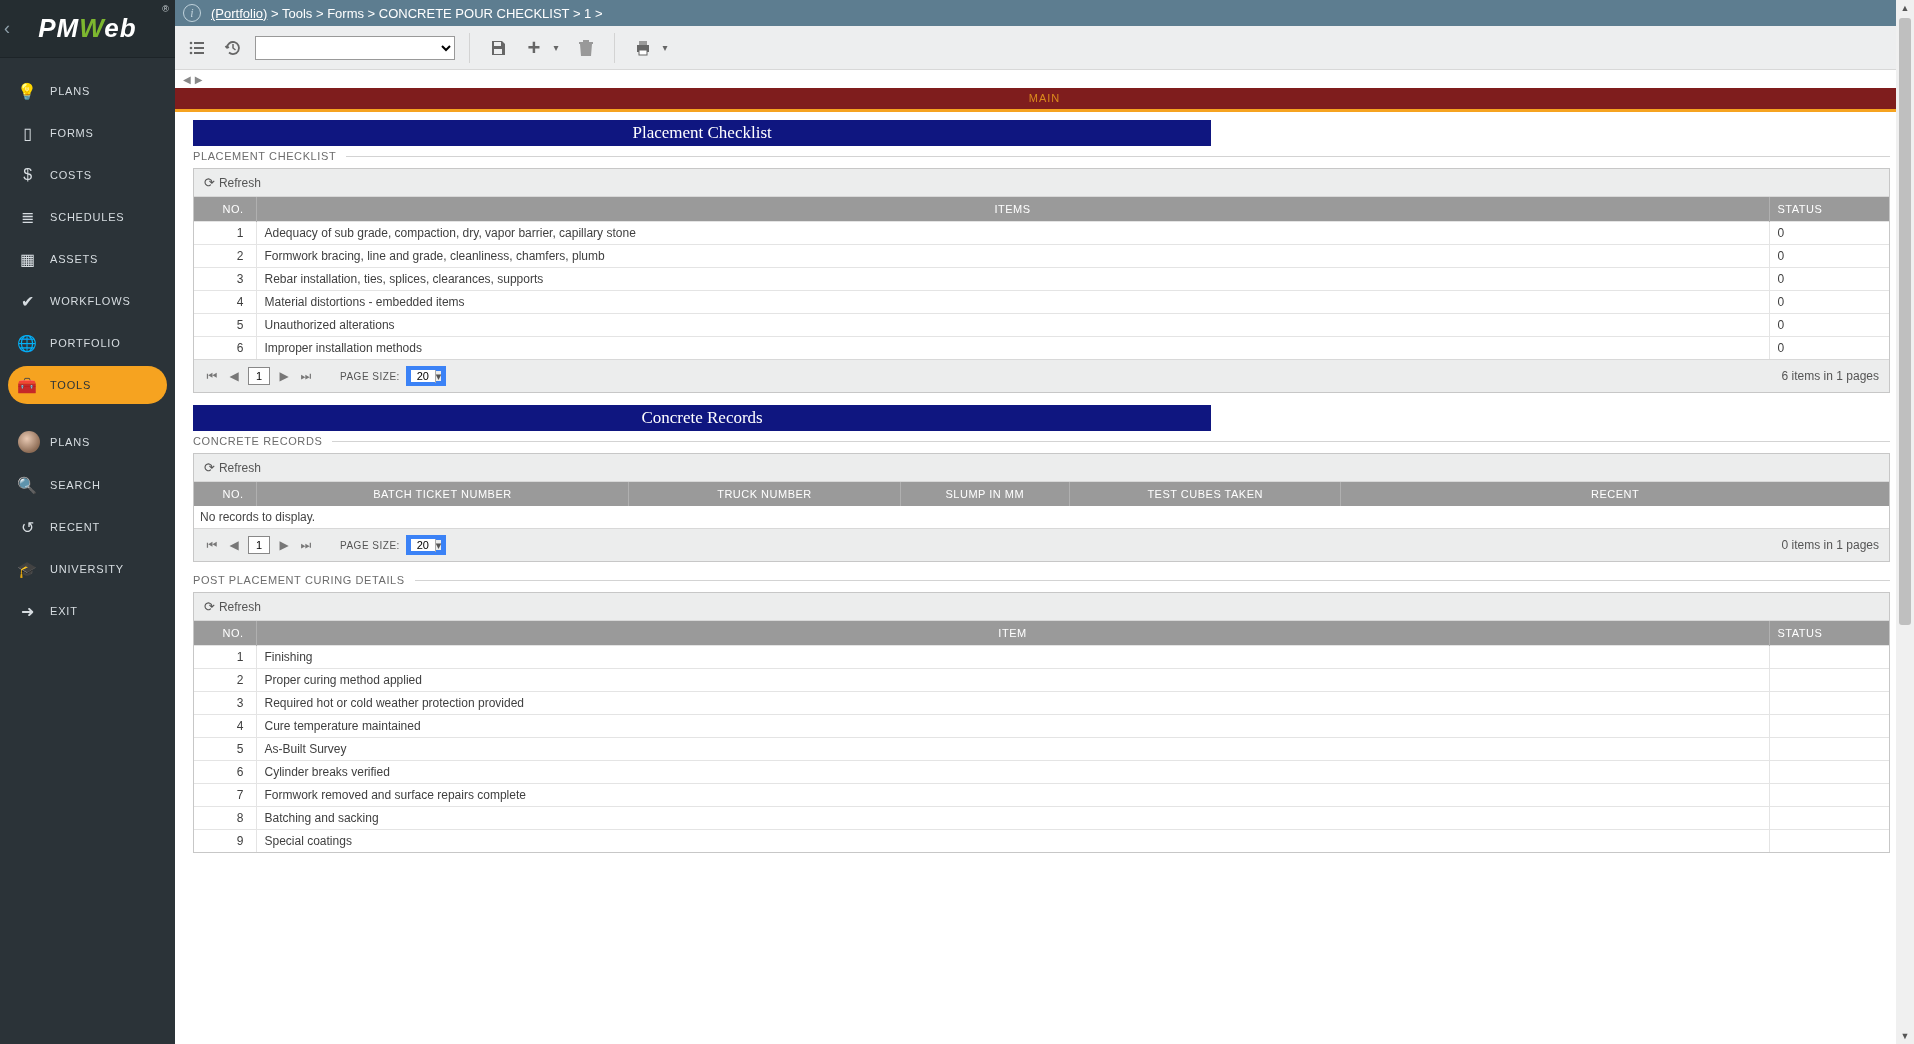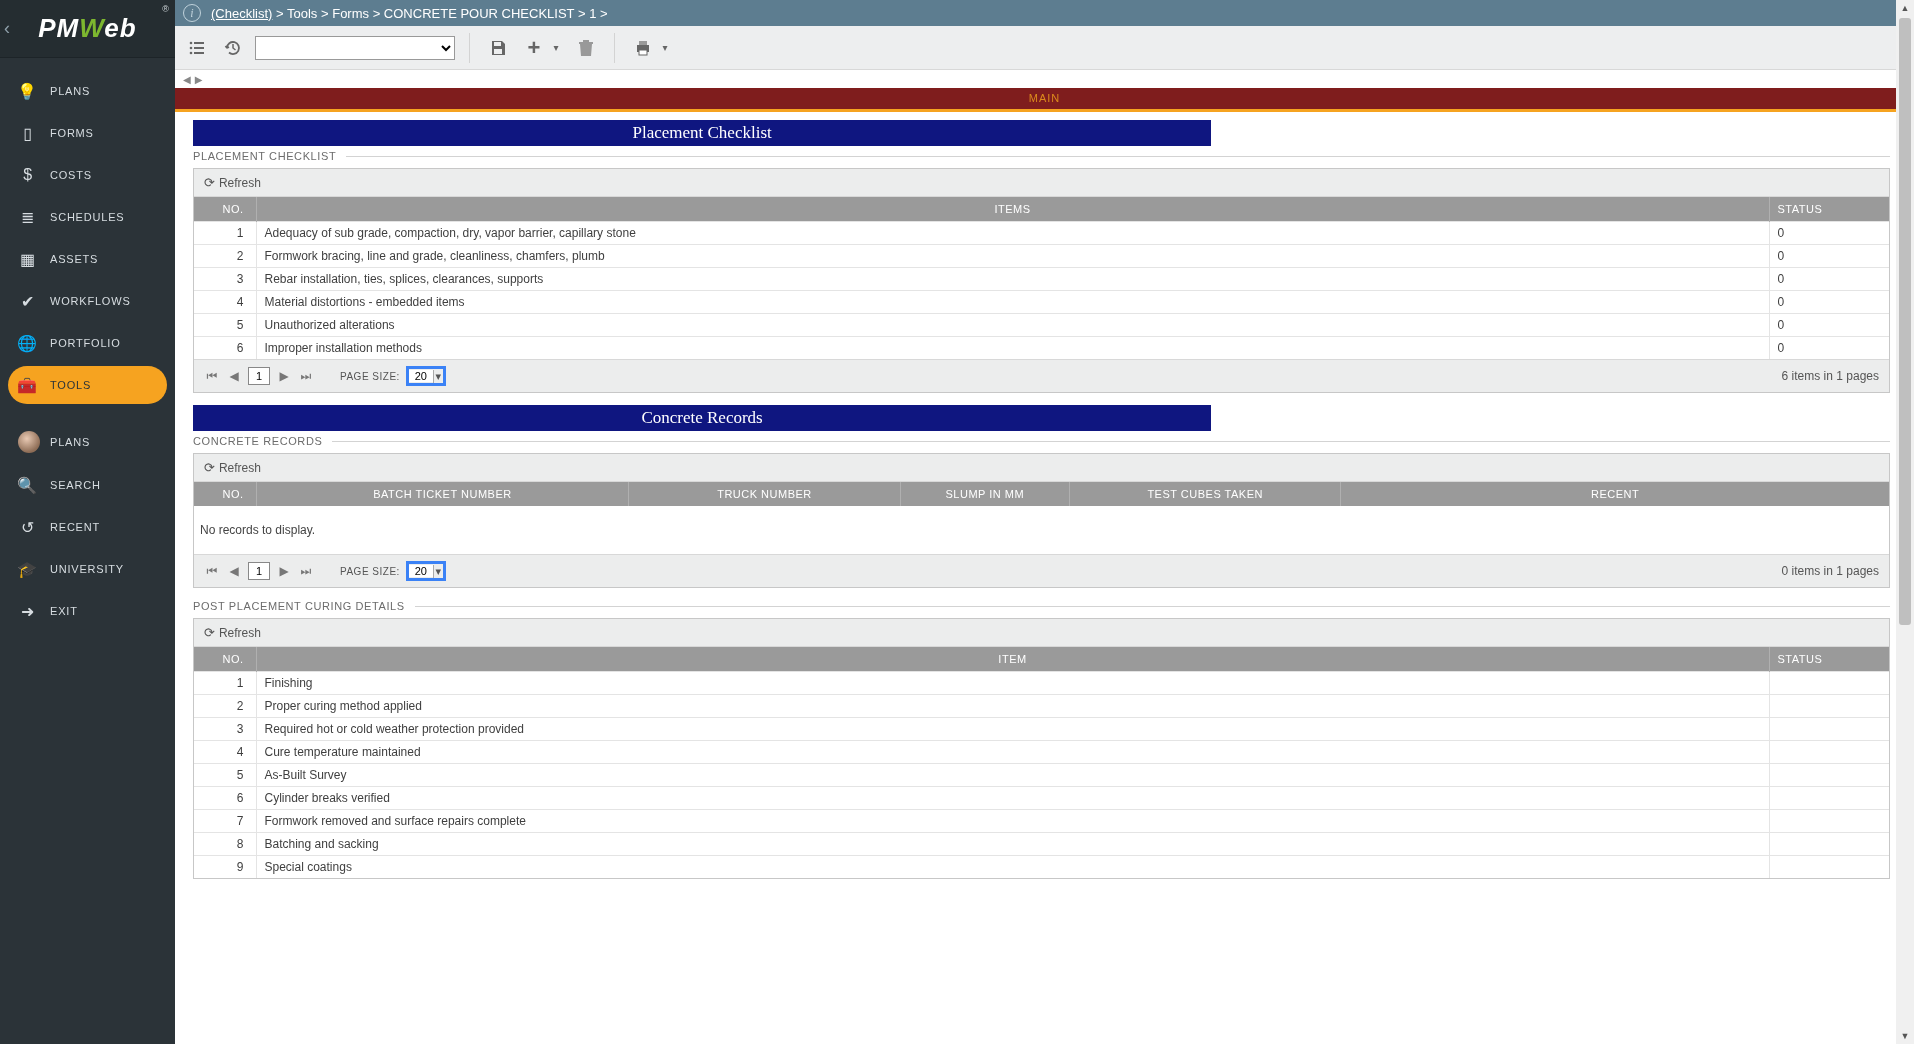--- a/index.html
+++ b/index.html
@@ -50,27 +50,27 @@
   .refresh-btn { display:flex; align-items:center; gap:4px; color:#555; font-size:12px; cursor:pointer;}
   .refresh-btn .ricon { font-size:13px; }
 
   table.grid { width: 100%; border-collapse: collapse; }
   table.grid th { background: #9a9a9a; color: #fff; font-size: 11px; letter-spacing: 0.5px; padding: 6px 8px; border-right: 1px solid #b0b0b0; font-weight:normal;}
   table.grid th:last-child { border-right:none;}
   table.grid td { padding: 4px 8px; border-top: 1px solid #e4e4e4; border-right: 1px solid #e4e4e4; font-size: 12px; color:#3f3f3f;}
   table.grid td:last-child { border-right:none;}
   .col-no { width: 62px; text-align: right; padding-right: 12px !important;}
   .col-status { width: 120px; text-align: left; padding-left:8px !important;}
-  .no-records { padding: 17px 6px; font-size: 12px; color:#444;}
+  .no-records { padding: 4px 6px; font-size: 12px; color:#444;}
 
   .pager { display:flex; align-items:center; padding:6px 10px; background:#eceded; border-top:1px solid #d8d8d8; gap:6px; font-size:12px; color:#555;}
   .pager .pbtn { width:16px; text-align:center; color:#777; cursor:pointer; font-size:12px;}
   .pager .page-input { width:22px; height:18px; border:1px solid #888; text-align:center; font-size:11px;}
   .pager .ps-label { margin-left:20px; font-size:10px; letter-spacing:0.5px;}
-  .pager .ps-select { height:20px; width:40px; border:3px solid #3b82f6; font-size:11px; display:flex; align-items:center;}
+  .pager .ps-select { height:20px; width:40px; border:5px solid #3b82f6; font-size:11px; display:flex; align-items:center;}
   .pager .ps-select input { width:24px; border:none; text-align:center; font-size:11px;}
   .pager .ps-select .dd { width:14px; text-align:center; border-left:1px solid #aaa; cursor:pointer;}
   .pager .spacer { flex:1; }
   .pager .info { font-size:12px; color:#555;}
 
   
   .right-scroll { position:absolute; right:0; top:0; bottom:0; width:18px; background:#f0f0f0; display:flex; flex-direction:column; align-items:center;}
   .right-scroll .arrow { height:16px; display:flex; align-items:center; justify-content:center; font-size:9px; color:#555; width:100%;}
   .right-scroll .track { flex:1; width:100%; position:relative;}
   .right-scroll .thumb { position:absolute; left:3px; right:3px; top:2px; height:60%; background:#bfbfbf; border-radius:3px;}
@@ -144,21 +144,21 @@
           <span>EXIT</span>
         </div>
       </div>
   </div>
 </div>
 
 <div class="main">
 
   <div class="breadcrumb-bar">
     <span class="bc-info">i</span>
-    <span id="bc-path"><a href="#">(Checklist)</a><span> &gt; </span><span>Tools</span><span> &gt; </span><span>Forms</span><span> &gt; </span><span>CONCRETE POUR CHECKLIST</span><span> &gt; </span><span>1</span><span> &gt; </span><span></span></span>
+    <span id="bc-path"><a href="#">(Portfolio)</a><span> &gt; </span><span>Tools</span><span> &gt; </span><span>Forms</span><span> &gt; </span><span>CONCRETE POUR CHECKLIST</span><span> &gt; </span><span>1</span><span> &gt; </span><span></span></span>
   </div>
 
   <div class="toolbar">
     <span class="tool-btn">
       <svg width="18" height="18" viewBox="0 0 18 18">
           <g fill="#666">
             <circle cx="3" cy="4" r="1.3"></circle>
             <rect x="6" y="3" width="10" height="2"></rect>
             <circle cx="3" cy="9" r="1.3"></circle>
             <rect x="6" y="8" width="10" height="2"></rect>

